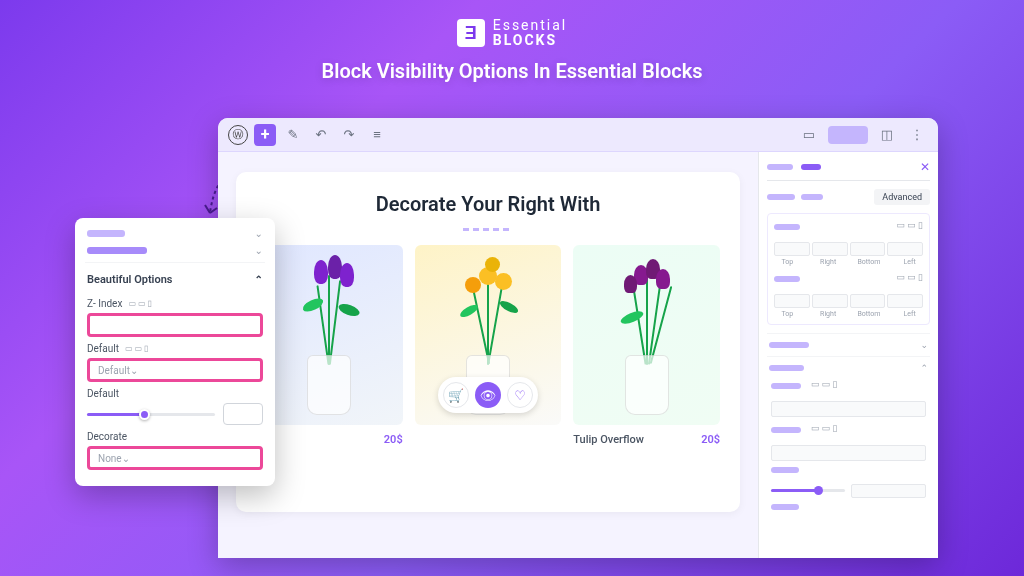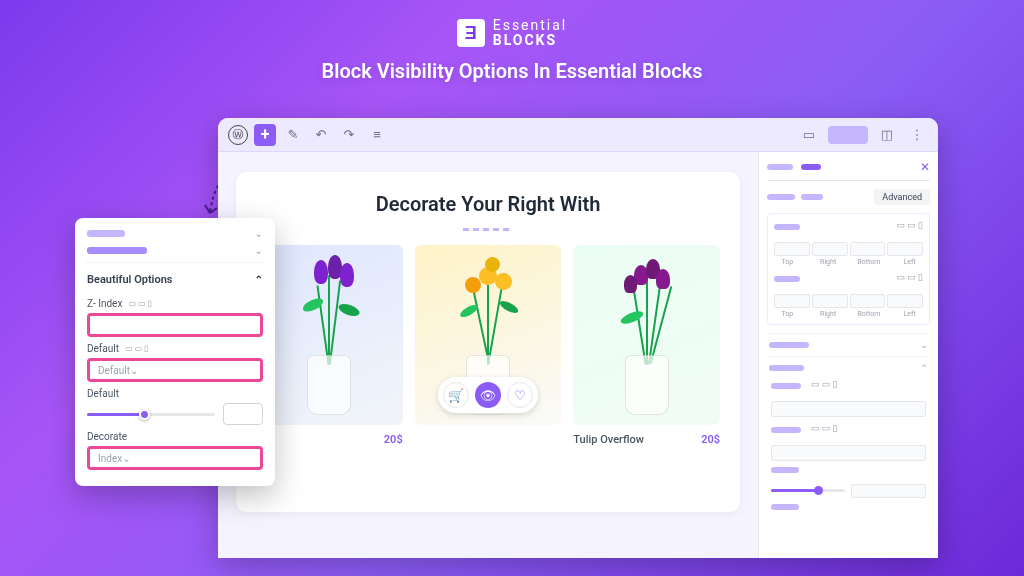--- a/index.html
+++ b/index.html
@@ -329,17 +329,17 @@
           </div>
         </div>
       <div class="pf-num"></div>
     </div>
   </div>
   <div class="panel-field">
     <div class="pf-label">
         <span>Decorate</span>
       </div>
     <div class="pf-input">
-        <span>Index</span>
+        <span>None</span>
         <span>⌄</span>
       </div>
   </div>
 </div>
 
 </body></html>

